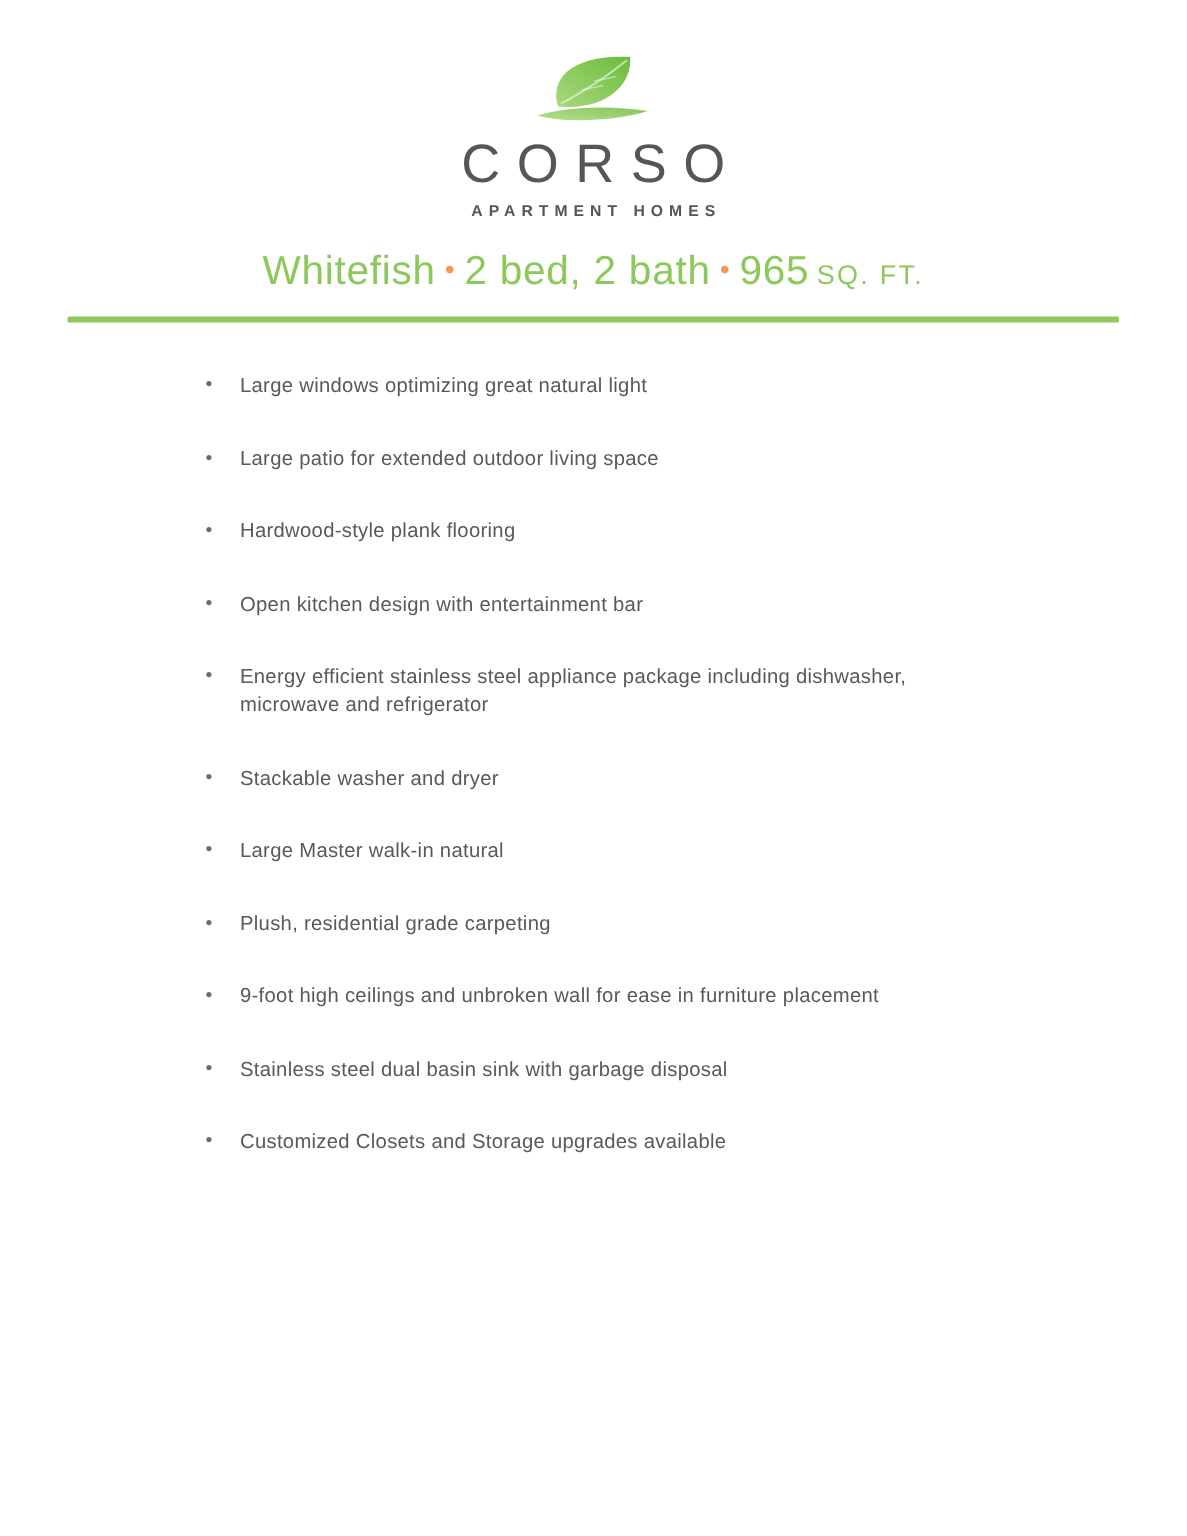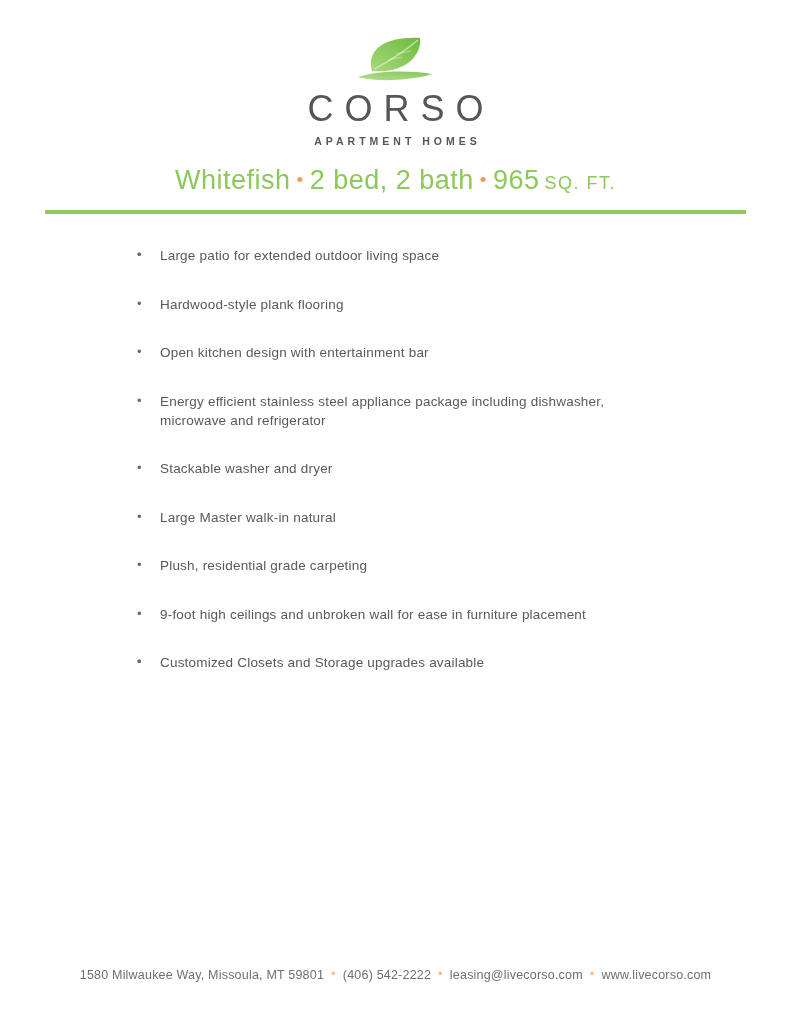--- a/index.html
+++ b/index.html
@@ -136,30 +136,27 @@
     <span class="brand-tagline">APARTMENT HOMES</span>
   </div>
 
   <div class="plan-title">
     <span>Whitefish</span><span class="tdot">•</span><span>2 bed, 2 bath</span><span class="tdot">•</span><span>965</span><span class="sqft-unit">SQ. FT.</span>
   </div>
 
   <div class="title-rule"></div>
 
   <ul class="features">
-    <li><span class="bullet">•</span></li>
+    <li><span class="bullet">•</span><span>Large windows optimizing great natural light</span></li>
     <li><span class="bullet">•</span><span>Large patio for extended outdoor living space</span></li>
     <li><span class="bullet">•</span><span>Hardwood-style plank flooring</span></li>
     <li><span class="bullet">•</span><span>Open kitchen design with entertainment bar</span></li>
     <li><span class="bullet">•</span><span>Energy efficient stainless steel appliance package including dishwasher, microwave and refrigerator</span></li>
     <li><span class="bullet">•</span><span>Stackable washer and dryer</span></li>
     <li><span class="bullet">•</span><span>Large Master walk-in natural</span></li>
     <li><span class="bullet">•</span><span>Plush, residential grade carpeting</span></li>
     <li><span class="bullet">•</span><span>9-foot high ceilings and unbroken wall for ease in furniture placement</span></li>
-    <li><span class="bullet">•</span></li>
+    <li><span class="bullet">•</span><span>Stainless steel dual basin sink with garbage disposal</span></li>
     <li><span class="bullet">•</span><span>Customized Closets and Storage upgrades available</span></li>
   </ul>
 
-  <div class="footer">
-    <span>1580 Milwaukee Way, Missoula, MT 59801</span><span class="fdot">•</span><span>(406) 542-2222</span><span class="fdot">•</span><span>leasing@livecorso.com</span><span class="fdot">•</span><span>www.livecorso.com</span>
-  </div>
 
 </div>
 
 </body></html>

